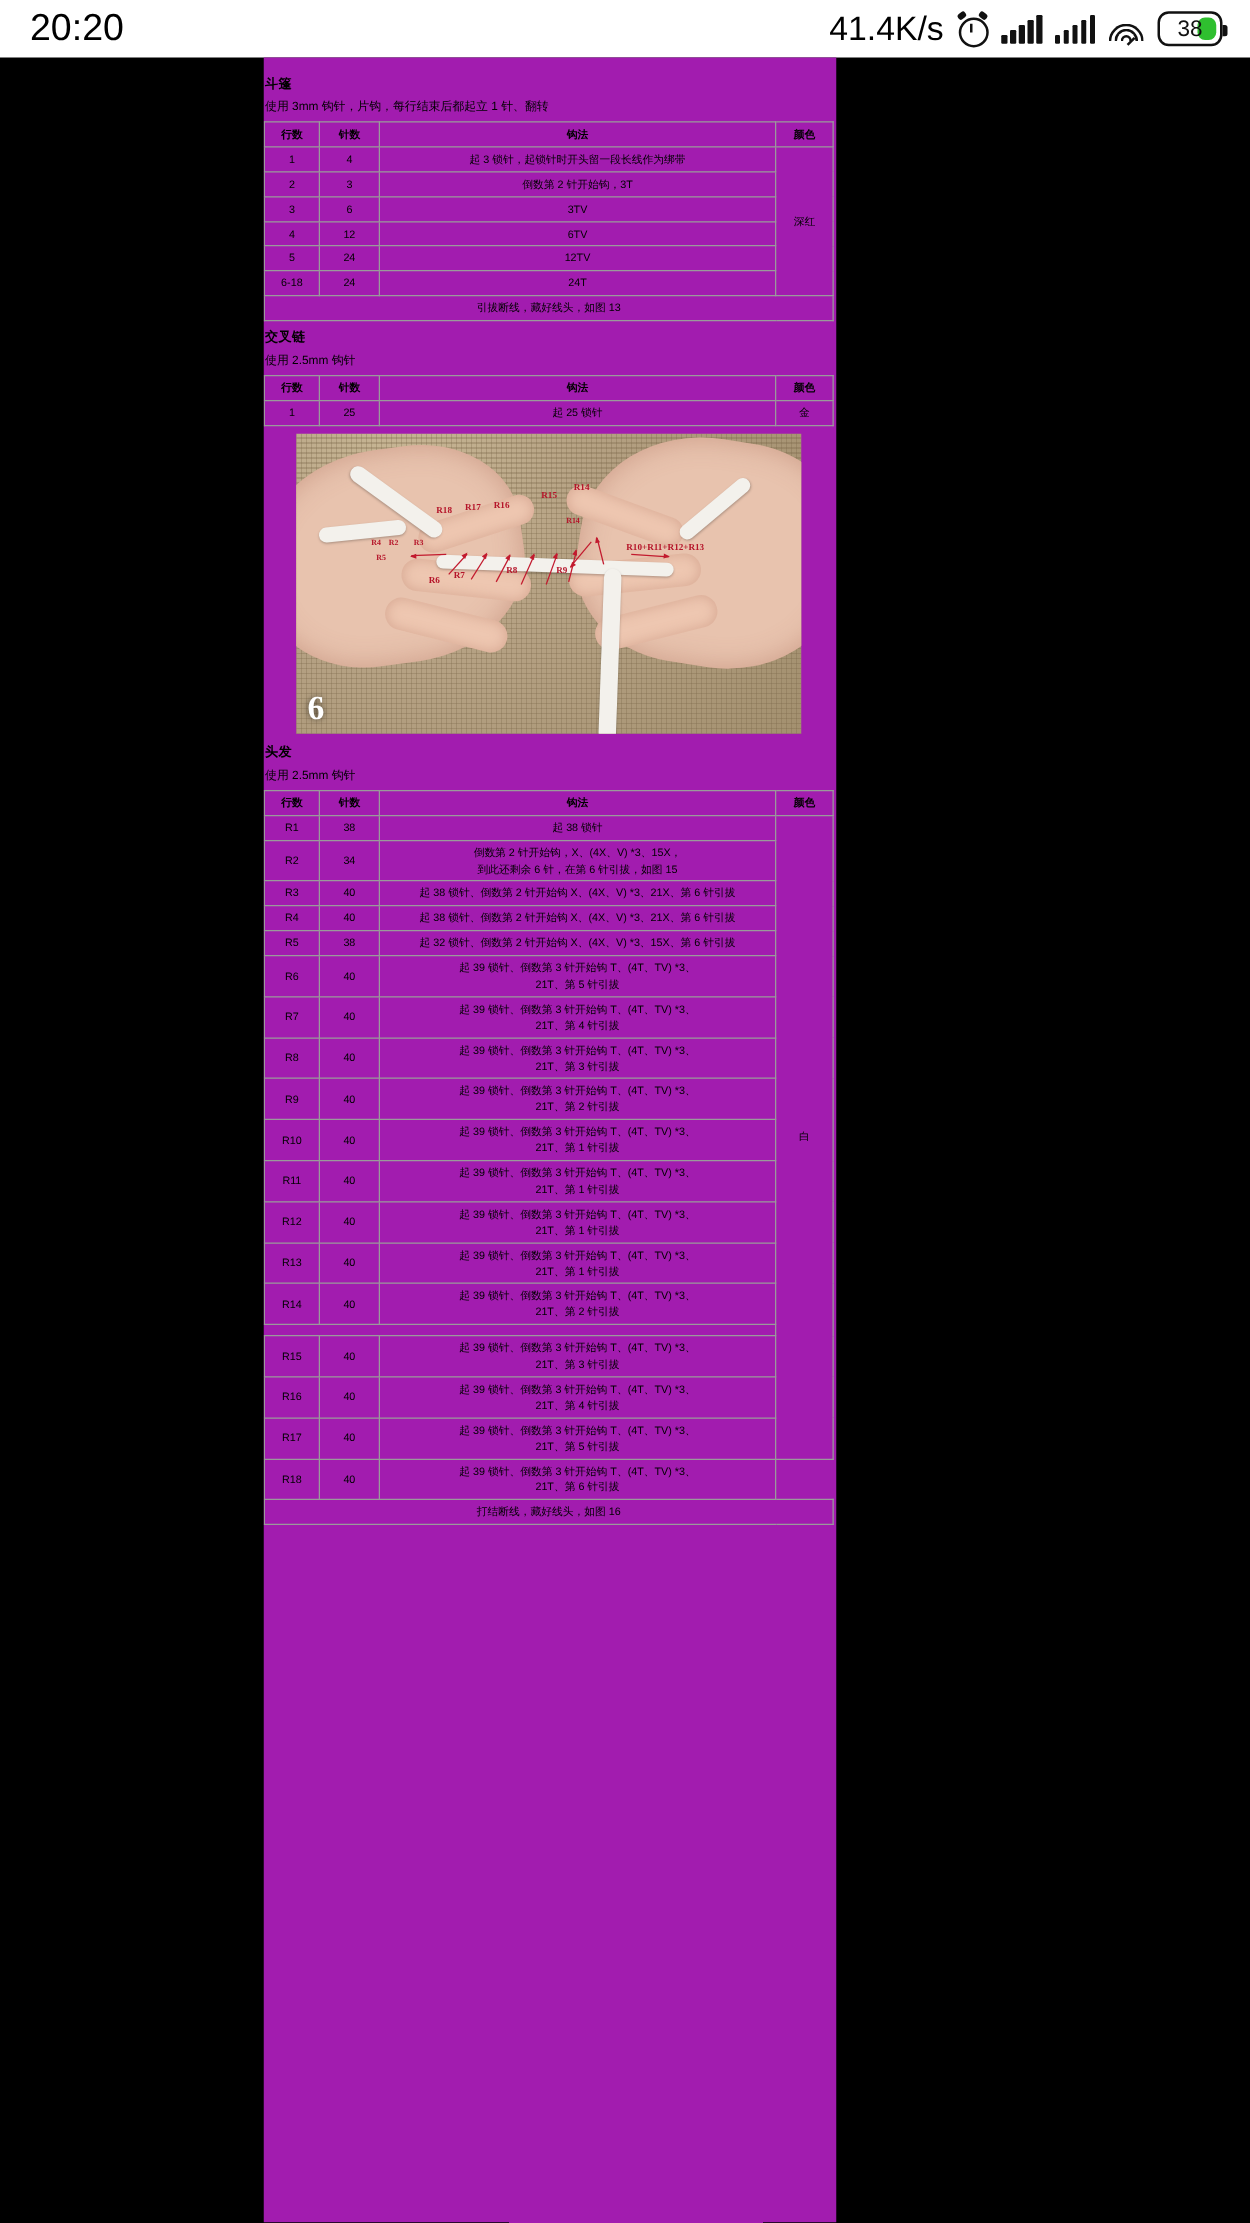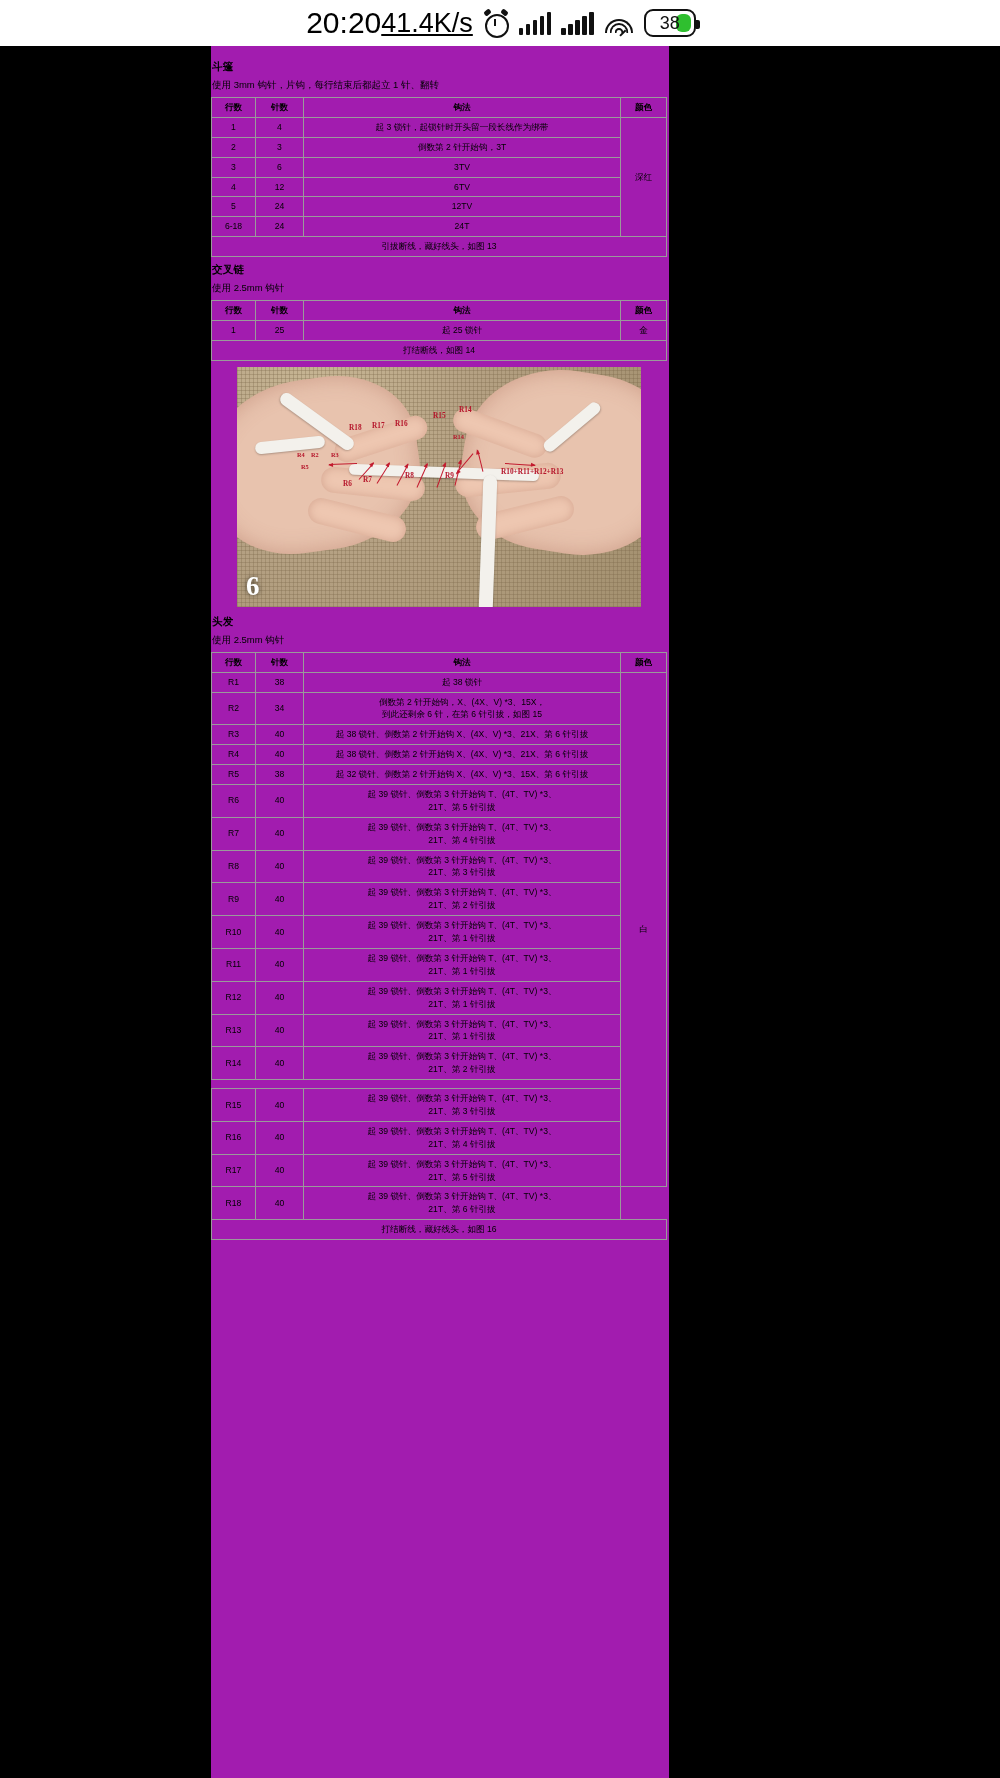--- a/index.html
+++ b/index.html
@@ -10,27 +10,27 @@
     font-family:"Liberation Sans", sans-serif;
     overflow:hidden;
     position:relative;
   }
   
   #statusbar {
     height:46px;
     background:#fff;
     display:flex;
     align-items:center;
-    justify-content:center;
+    justify-content:space-between;
     padding:0 22px 0 24px;
     color:#000;
   }
   #clock { font-size:30px; letter-spacing:0px; }
   #status-right { display:flex; align-items:center; gap:10px; }
-  #netspeed { font-size:27px;text-decoration:underline; }
+  #netspeed { font-size:27px; }
   .ico { display:inline-block; }
   
   .alarm { width:26px; height:26px; position:relative; }
   .alarm:before{
     content:""; position:absolute; left:2px; top:4px; width:20px; height:20px;
     border:2.4px solid #111; border-radius:50%;
   }
   .alarm:after{
     content:""; position:absolute; left:11px; top:9px; width:2.2px; height:7px;
     background:#111;
@@ -260,23 +260,20 @@
         <th class="col-st">针数</th>
         <th>钩法</th>
         <th class="col-col">颜色</th>
       </tr>
       <tr>
         <td>1</td>
         <td>25</td>
         <td>起 25 锁针</td>
         <td>金</td>
       </tr>
-      <tr class="full-row">
-        <td colspan="4">打结断线，如图 14</td>
-      </tr>
     </tbody>
       </table>
 
     <div class="photo-wrap">
       <div class="photo">
         <div class="burlap"></div>
 
         <div class="hand left"></div>
         <div class="finger" style="left:96px;top:60px;width:96px;height:24px;transform:rotate(-18deg);"></div>
         <div class="finger" style="left:84px;top:104px;width:104px;height:26px;transform:rotate(6deg);"></div>
@@ -302,21 +299,21 @@
         <div class="arr" style="left:246px;top:104px;width:22px;transform:rotate(-104deg);"></div>
         <div class="arr" style="left:236px;top:86px;width:26px;transform:rotate(130deg);"></div>
         <div class="arr" style="left:120px;top:96px;width:28px;transform:rotate(178deg);"></div>
         <div class="arr" style="left:268px;top:96px;width:30px;transform:rotate(4deg);"></div>
 
         <span class="lbl" style="left:112px;top:56px;">R18</span>
         <span class="lbl" style="left:135px;top:54px;">R17</span>
         <span class="lbl" style="left:158px;top:52px;">R16</span>
         <span class="lbl" style="left:196px;top:44px;">R15</span>
         <span class="lbl" style="left:222px;top:38px;">R14</span>
-        <span class="lbl" style="left:254px;top:100px;padding-left:10px;">R10+R11+R12+R13</span>
+        <span class="lbl" style="left:254px;top:86px;padding-left:10px;">R10+R11+R12+R13</span>
         <span class="lbl" style="left:216px;top:66px; font-size:6.3px;">R14</span>
         <span class="lbl" style="left:74px;top:84px; font-size:6.3px;">R2</span>
         <span class="lbl" style="left:94px;top:84px; font-size:6.3px;">R3</span>
         <span class="lbl" style="left:60px;top:84px; font-size:6.3px;">R4</span>
         <span class="lbl" style="left:64px;top:96px; font-size:6.3px;">R5</span>
         <span class="lbl" style="left:106px;top:112px;">R6</span>
         <span class="lbl" style="left:126px;top:108px;">R7</span>
         <span class="lbl" style="left:168px;top:104px;">R8</span>
         <span class="lbl" style="left:208px;top:104px;">R9</span>
 

